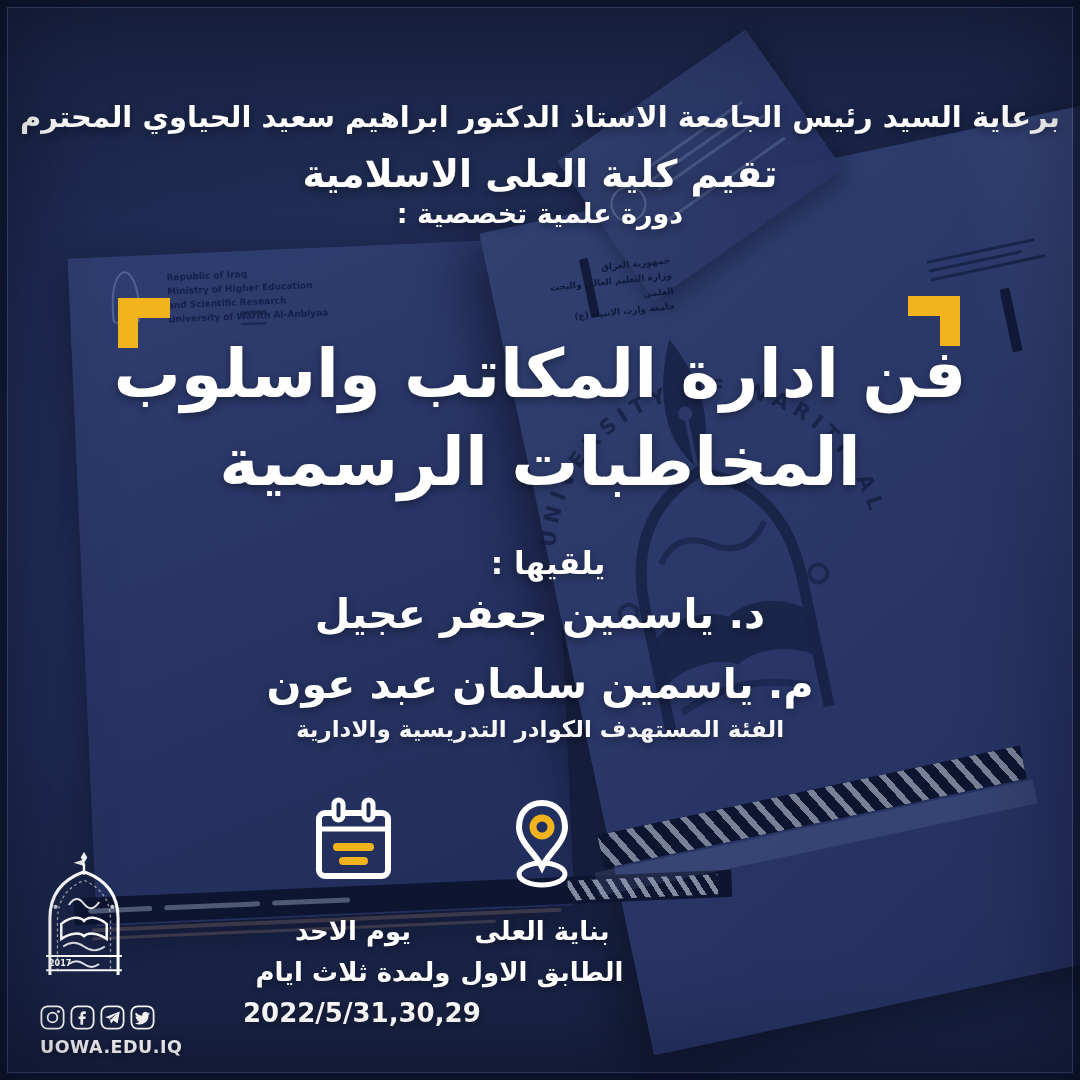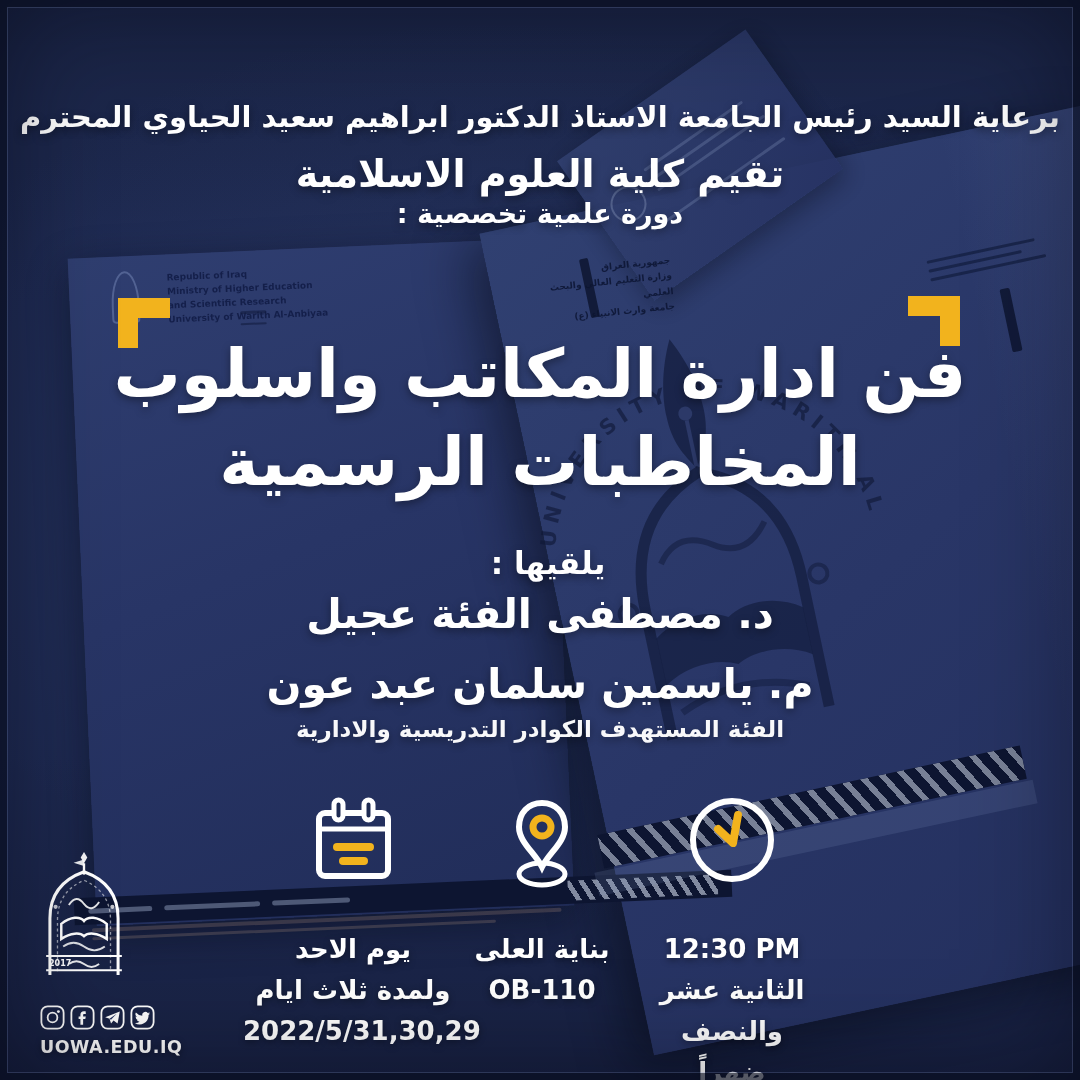--- a/index.html
+++ b/index.html
@@ -76,21 +76,21 @@
   .bracket-l{left:118px;top:298px;border-top:20px solid #F2B31D;border-left:20px solid #F2B31D;}
   .bracket-r{left:908px;top:296px;border-top:20px solid #F2B31D;border-right:20px solid #F2B31D;}
   
   .col{position:absolute;top:793px;width:220px;text-align:center;z-index:5;direction:rtl;
     text-shadow:0 2px 7px rgba(0,0,0,.4);}
   .col-date{left:243px;}
   .col-loc{left:432px;}
   .col-time{left:622px;}
   .col .icon{height:96px;display:flex;align-items:flex-start;justify-content:center;}
   .col p{margin:0;font-size:26px;font-weight:700;line-height:41px;}
-  .col p:first-of-type{margin-top:40px;}
+  .col p:first-of-type{margin-top:22px;}
   
   .logo-block{position:absolute;left:36px;top:850px;width:175px;z-index:5;}
   .social-row{display:flex;gap:5px;margin:9px 0 0 4px;}
   .site{font-size:17.5px;font-weight:700;letter-spacing:.5px;margin:7px 0 0 4px;
     text-shadow:0 2px 6px rgba(0,0,0,.4);}
 </style>
 </head>
 <body>
 
 <div class="poster">
@@ -161,33 +161,33 @@
   <div class="faintlines">
       <div></div>
       <div style="width:86%"></div>
     </div>
   <div class="bandr"></div>
   <div class="fstrip fstrip-right">
     <div class="stripes"></div>
   </div>
 
   <div class="ctr line-sponsor">برعاية السيد رئيس الجامعة الاستاذ الدكتور ابراهيم سعيد الحياوي المحترم</div>
-  <div class="ctr line-organizer">تقيم كلية العلوم الاسلامية</div>
+  <div class="ctr line-organizer">تقيم كلية العلى الاسلامية</div>
   <div class="ctr line-session">دورة علمية تخصصية :</div>
 
   <div class="bracket bracket-l"></div>
   <div class="bracket bracket-r"></div>
 
   <div class="ctr title">
     <div>فن ادارة المكاتب واسلوب</div>
     <div>المخاطبات الرسمية</div>
   </div>
 
   <div class="ctr lecture-intro">يلقيها :</div>
-  <div class="ctr name0">د. مصطفى الفئة عجيل</div>
+  <div class="ctr name0">د. ياسمين جعفر عجيل</div>
   <div class="ctr name1">م. ياسمين سلمان عبد عون</div>
   <div class="ctr audience">الفئة المستهدف الكوادر التدريسية والادارية</div>
 
   <div class="col col-date">
     <div class="icon">
       <svg width="95" height="95" viewBox="0 0 95 95">
         <rect x="13" y="20" width="69" height="63" rx="6" fill="none" stroke="#fff" stroke-width="6"></rect>
         <line x1="13" y1="36" x2="82" y2="36" stroke="#fff" stroke-width="5"></line>
         <rect x="28" y="7" width="9" height="20" rx="4.5" fill="#1e2a52" stroke="#fff" stroke-width="5"></rect>
         <rect x="58" y="7" width="9" height="20" rx="4.5" fill="#1e2a52" stroke="#fff" stroke-width="5"></rect>
@@ -202,34 +202,23 @@
 
   <div class="col col-loc">
     <div class="icon">
       <svg width="95" height="98" viewBox="0 0 95 98">
         <ellipse cx="47" cy="81" rx="23" ry="11" fill="none" stroke="#fff" stroke-width="5"></ellipse>
         <path d="M47,10 C33,10 24,20 24,34 C24,49 40,60 47,74 C54,60 70,49 70,34 C70,20 61,10 47,10 Z" fill="#223060" stroke="#fff" stroke-width="6"></path>
         <circle cx="47" cy="34" r="9" fill="none" stroke="#F2B31D" stroke-width="7"></circle>
       </svg>
     </div>
     <p>بناية العلى</p>
-    <p dir="ltr">OB-110</p>
-  </div>
-
-  <div class="col col-time">
-    <div class="icon">
-      <svg width="95" height="95" viewBox="0 0 95 95">
-        <circle cx="47" cy="47" r="39" fill="none" stroke="#fff" stroke-width="6"></circle>
-        <path d="M53,22 L48,50 L33,36" fill="none" stroke="#F2B31D" stroke-width="8" stroke-linecap="round" stroke-linejoin="round"></path>
-      </svg>
-    </div>
-    <p dir="ltr">12:30 PM</p>
-    <p>الثانية عشر والنصف</p>
-    <p>ضهراً</p>
-  </div>
+    <p>الطابق الاول</p>
+  </div>
+
 
   <div class="logo-block">
     <svg width="96" height="142" viewBox="0 0 100 150">
       <path d="M50,2 l3.5,6 -3.5,6 -3.5,-6 Z" fill="#fff" opacity=".95"></path>
       <path d="M50,10 l-11,3.5 11,3.5 Z" fill="#fff" opacity=".9"></path>
       <line x1="50" y1="14" x2="50" y2="26" stroke="#fff" stroke-width="2.5"></line>
       <path d="M14,132 L14,72 Q14,36 50,23 Q86,36 86,72 L86,132" fill="none" stroke="#fff" stroke-width="3.2"></path>
       <path d="M22,128 L22,74 Q22,44 50,32 Q78,44 78,74 L78,128" fill="none" stroke="#fff" stroke-width="1.4" opacity=".55" stroke-dasharray="3 3"></path>
       <path d="M34,58 q8,-12 16,-1 q8,10 16,-2" fill="none" stroke="#fff" stroke-width="2" opacity=".9"></path>
       <path d="M26,78 C36,70 46,70 50,75 C54,70 64,70 74,78 L74,94 C64,87 54,87 50,91 C46,87 36,87 26,94 Z" fill="none" stroke="#fff" stroke-width="2.6"></path>

